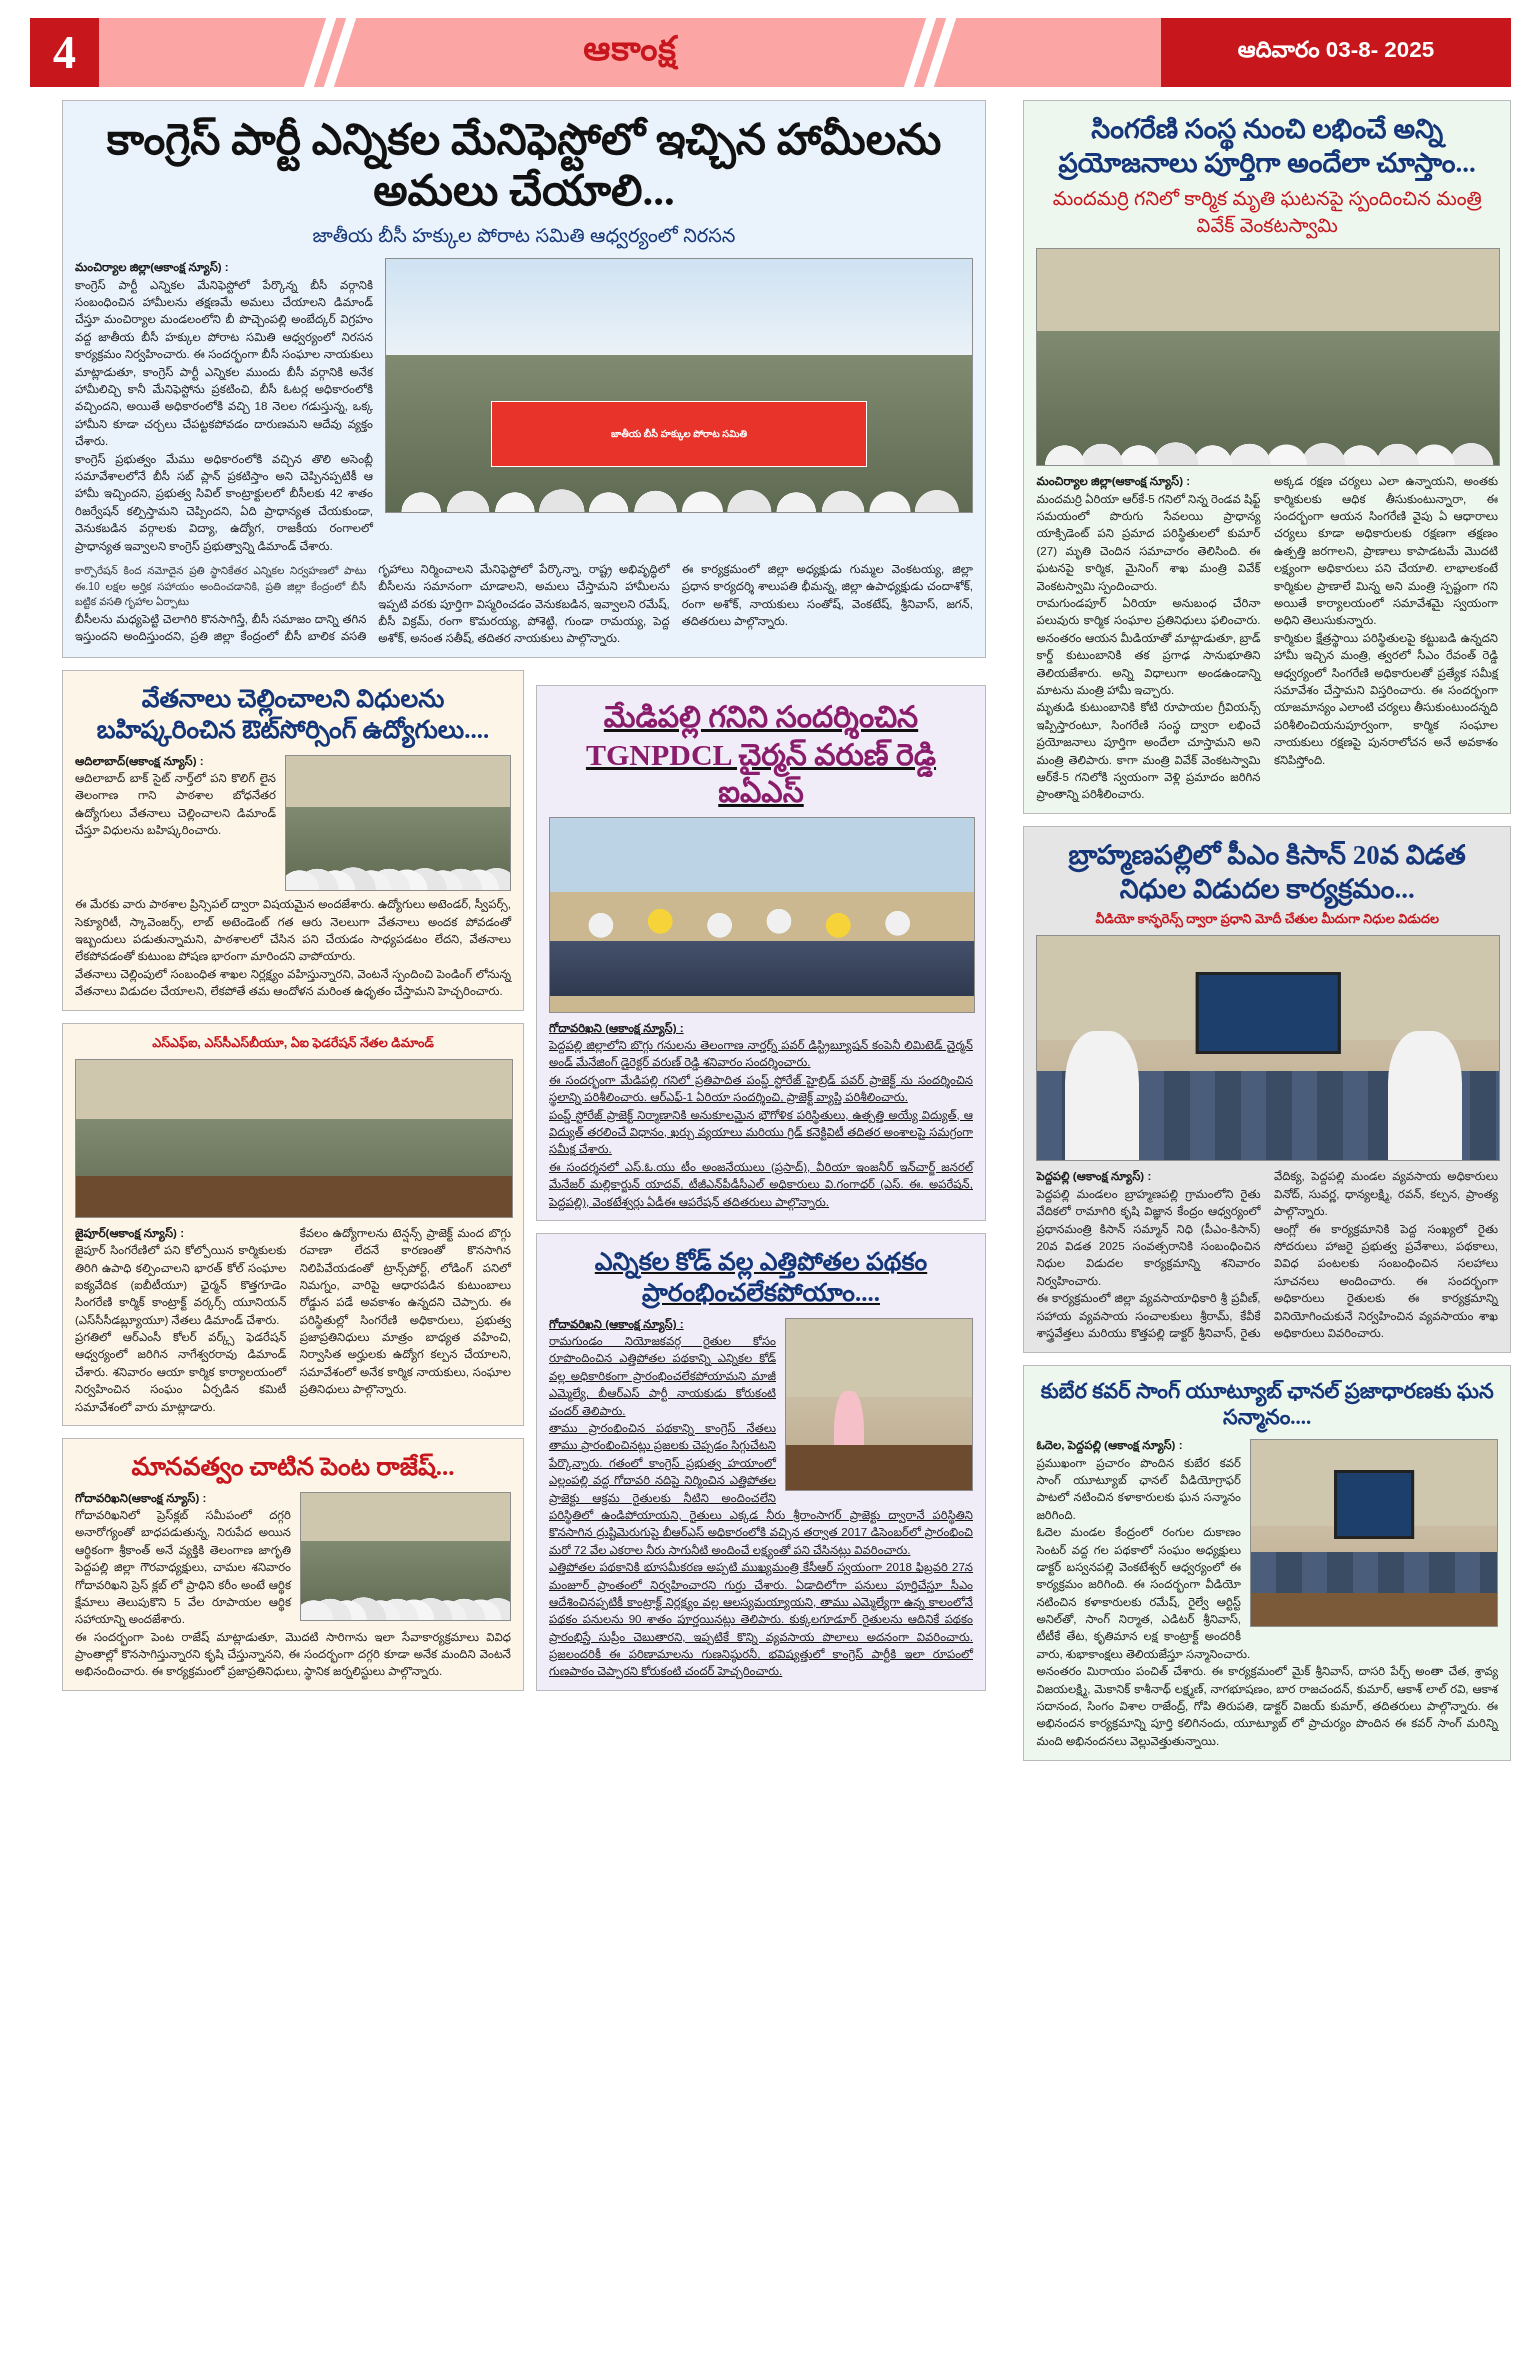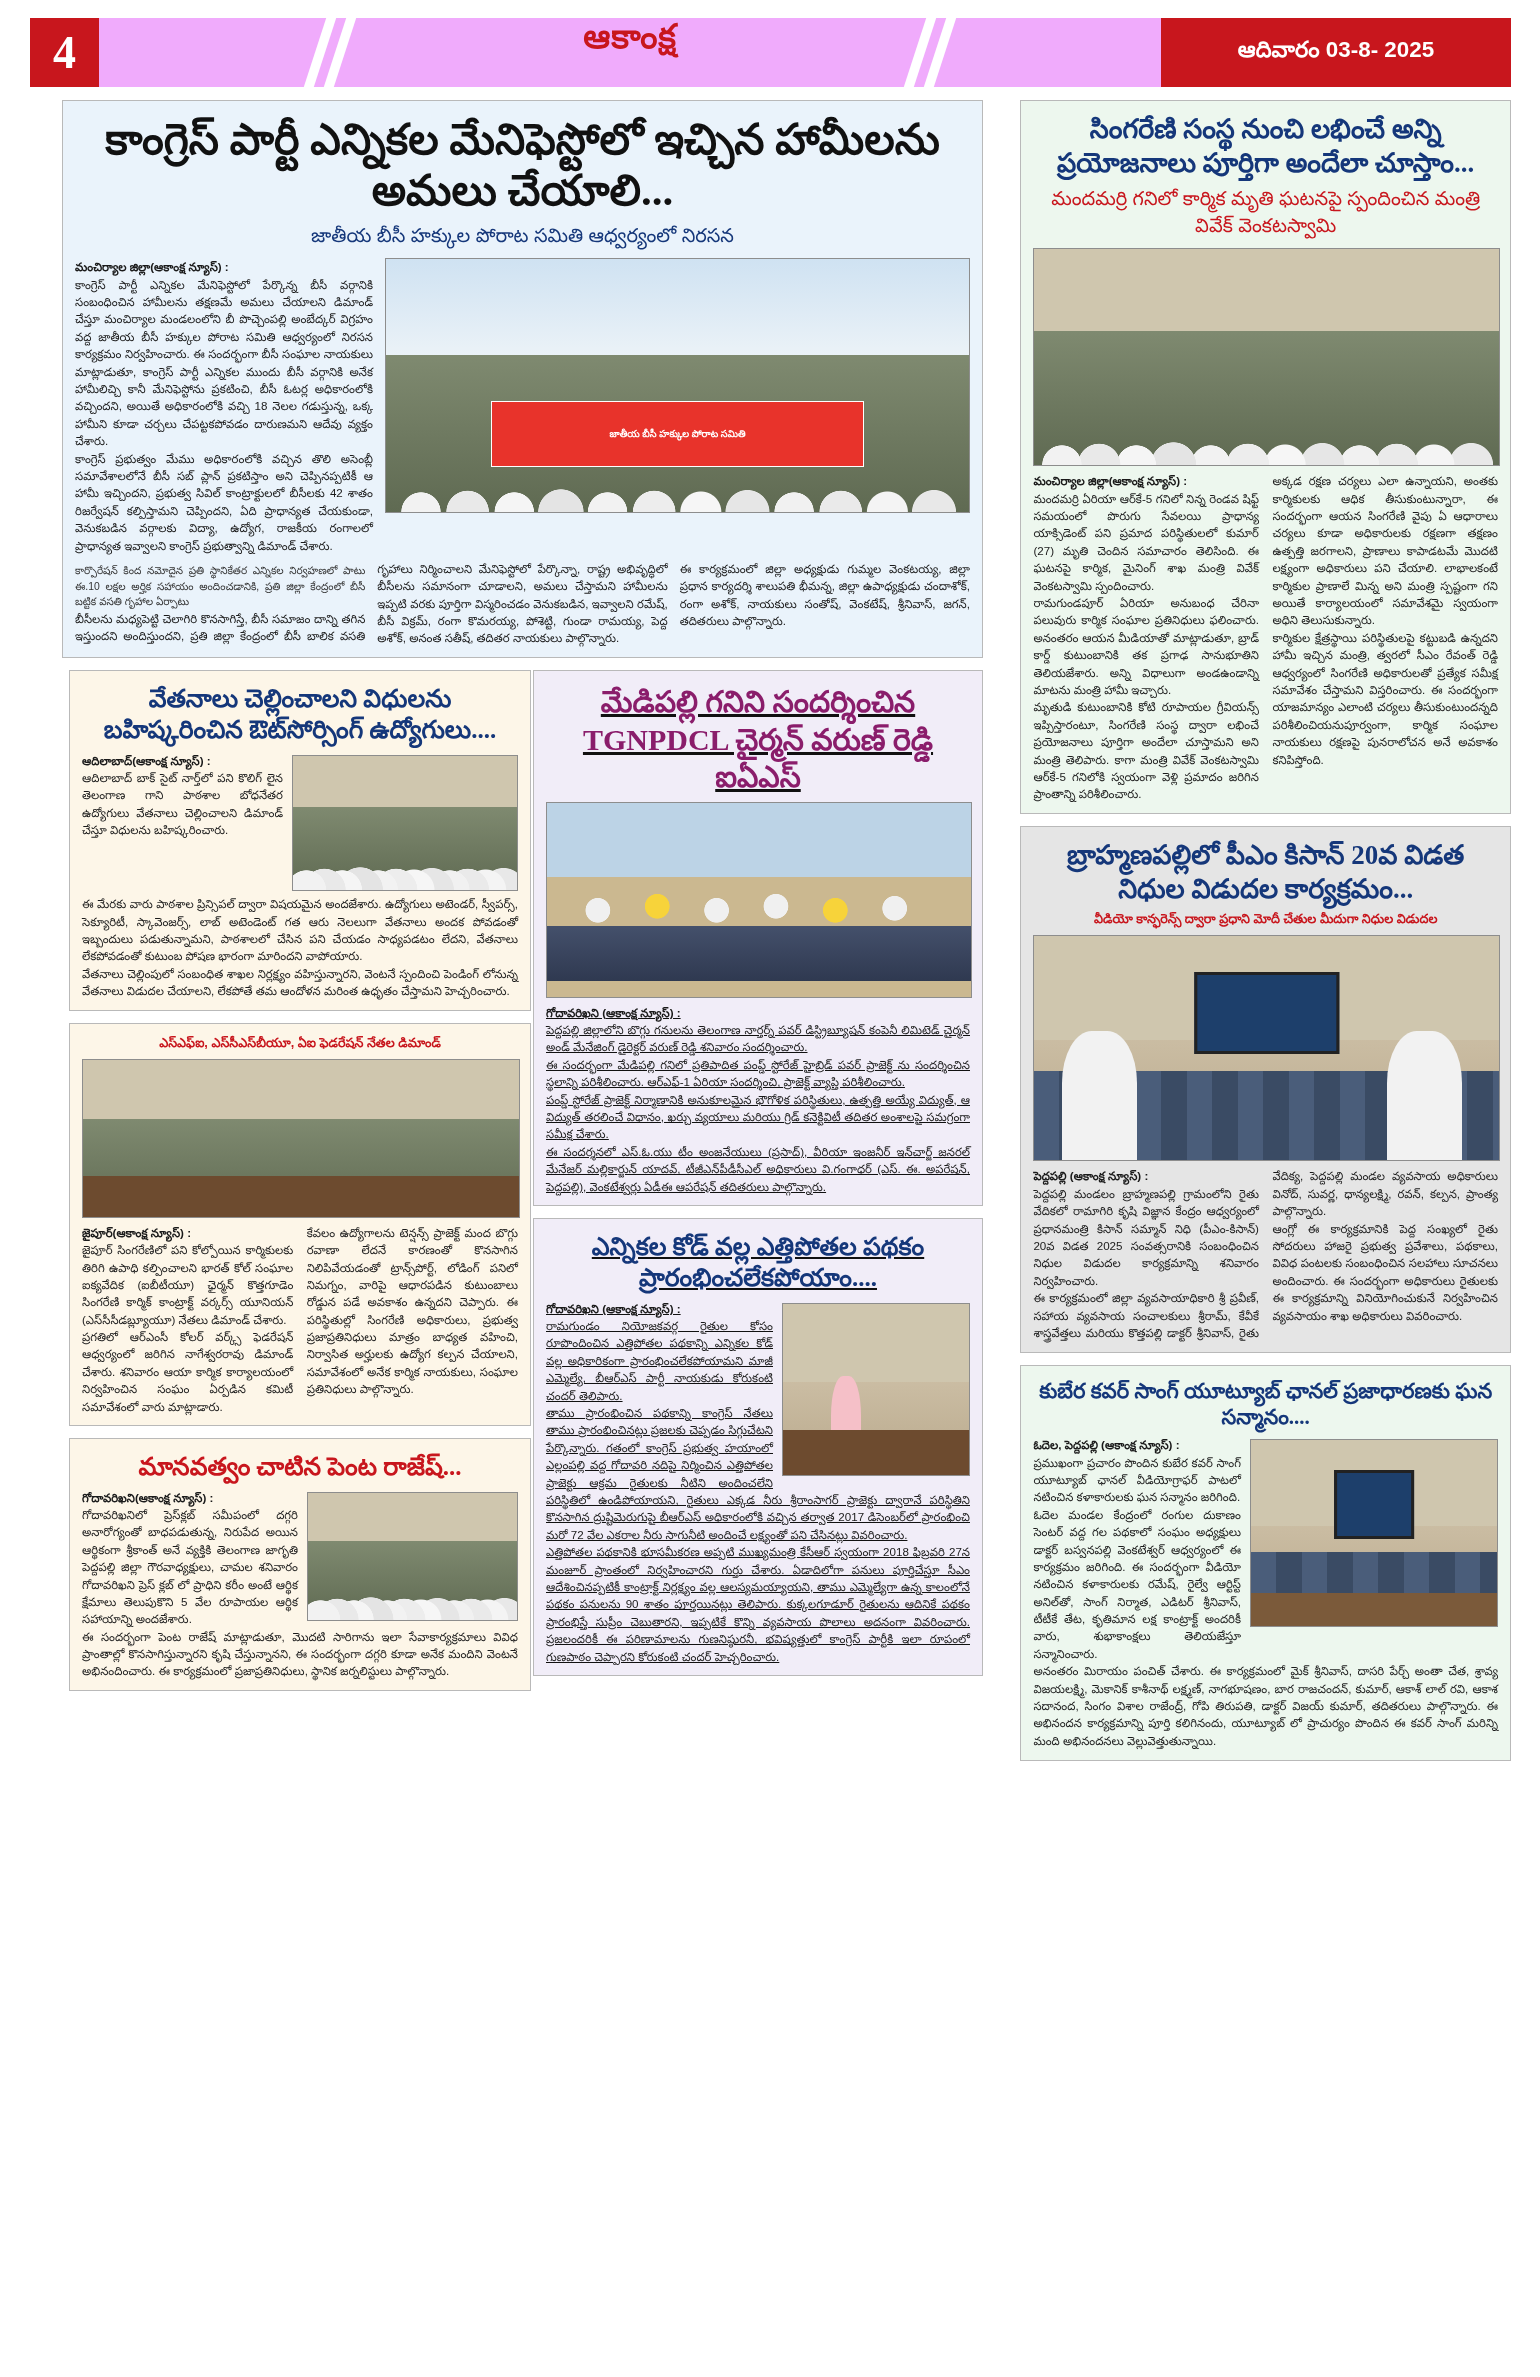--- a/index.html
+++ b/index.html
@@ -2,21 +2,21 @@
 <html style="font-size:12px"><head>
 <meta charset="utf-8">
 <style>
   html,body{margin:0;padding:0;background:#ffffff;}
   body{width:1541px;font-family:"Liberation Sans",sans-serif;color:#111;}
   .page{width:1541px;min-height:2377px;box-sizing:border-box;padding:0;background:#fff;position:relative;}
 
   
   .masthead{display:flex;align-items:stretch;height:69px;margin:18px 30px 0 30px;}
   .pagenum{width:69px;background:#c8161d;color:#fff;font-size:46px;font-weight:bold;display:flex;align-items:center;justify-content:center;font-family:"Liberation Serif",serif;}
-  .mast-yellow{flex:1;background:#f0abfc;display:flex;align-items:flex-start;justify-content:center;position:relative;}
+  .mast-yellow{flex:1;background:#fca5a5;display:flex;align-items:center;justify-content:center;position:relative;}
   .mast-yellow .slash{position:absolute;top:0;bottom:0;width:10.4px;background:#fff;transform:skewX(-18deg);}
   .mast-yellow .s1{left:216px;}
   .mast-yellow .s2{left:236px;}
   .mast-yellow .s3{right:216px;}
   .mast-yellow .s4{right:236px;}
   .mast-title{font-size:34px;font-weight:bold;color:#c8161d;font-family:"Liberation Serif",serif;letter-spacing:0.7px;}
   .mast-date{width:350px;background:#c8161d;color:#fff;display:flex;align-items:center;justify-content:center;font-size:22.4px;font-weight:bold;}
 
   
   .content{display:flex;gap:13.4px;padding:13.4px 30px 22.4px 30px;box-sizing:border-box;}
@@ -144,21 +144,21 @@
           </div>
         </div>
 
         <div class="body-txt cols3" style="margin-top:6px;">
           <div class="caption" style="text-align:justify;">కార్పొరేషన్ కింద నమోదైన ప్రతి స్థానికేతర ఎన్నికల నిర్వహణలో పాటు ఈ.10 లక్షల అర్హిక సహాయం అందించడానికి, ప్రతి జిల్లా కేంద్రంలో బీసీ బట్టిక వసతి గృహాల ఏర్పాటు</div>
           <div>బీసీలను మధ్యపెట్టి చెలాగిరి కొనసాగిస్తే, బీసీ సమాజం దాన్ని తగిన ఇస్తుందని అందిస్తుందని, ప్రతి జిల్లా కేంద్రంలో బీసీ బాలిక వసతి గృహాలు నిర్మించాలని మేనిఫెస్టోలో పేర్కొన్నా, రాష్ట్ర అభివృద్ధిలో బీసీలను సమానంగా చూడాలని, అమలు చేస్తామని హామీలను ఇప్పటి వరకు పూర్తిగా విస్మరించడం వెనుకబడిన, ఇవ్వాలని రమేష్, బీసీ విక్రమ్, రంగా కొమరయ్య, పోశెట్టి, గుండా రామయ్య, పెద్ద అశోక్, అనంత సతీష్, తదితర నాయకులు పాల్గొన్నారు.</div>
           <div>ఈ కార్యక్రమంలో జిల్లా అధ్యక్షుడు గుమ్మల వెంకటయ్య, జిల్లా ప్రధాన కార్యదర్శి శాలుపతి భీమన్న, జిల్లా ఉపాధ్యక్షుడు చందాశోక్, రంగా అశోక్, నాయకులు సంతోష్, వెంకటేష్, శ్రీనివాస్, జగన్, తదితరులు పాల్గొన్నారు.</div>
         </div>
       </div>
 
-      <div style="display:flex;gap:2px;align-items:flex-start;margin-left:7px;">
+      <div style="display:flex;gap:12px;align-items:flex-end;">
 
         <div style="width:462px;display:flex;flex-direction:column;gap:12px;">
 
           <div class="box bg-cream">
             <h2 class="hd blue">వేతనాలు చెల్లించాలని విధులను బహిష్కరించిన ఔట్‌సోర్సింగ్ ఉద్యోగులు....</h2>
             <div class="imgwrap float-img-r">
               <div class="photo" style="width:224px;height:134px;">
                 <div class="indoor"></div>
                 <div class="wall"></div>
                 <div class="heads"></div>

